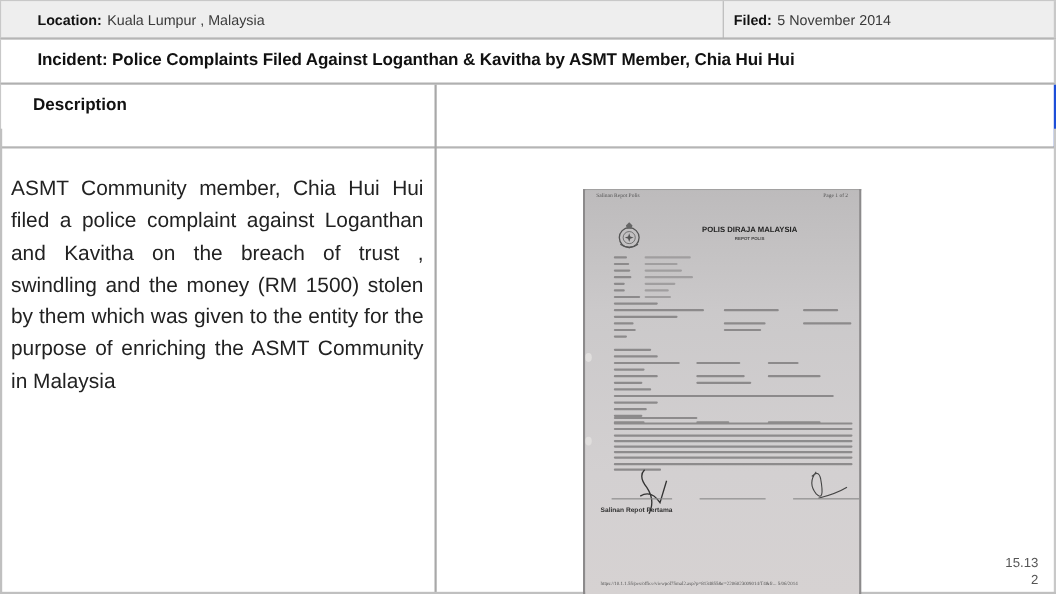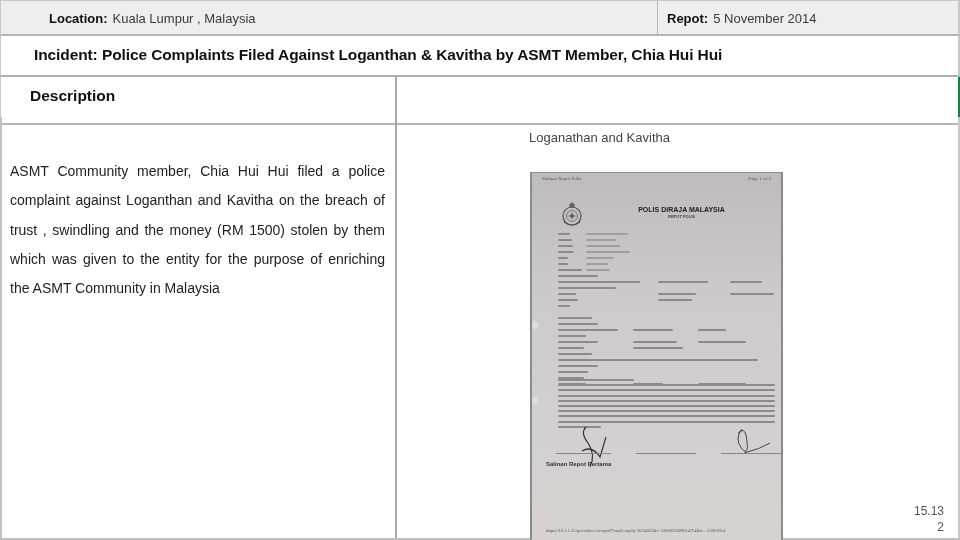--- a/index.html
+++ b/index.html
@@ -4,38 +4,38 @@
   <style>
     * { box-sizing: border-box; margin: 0; padding: 0; }
     html, body { width: 960px; height: 540px; overflow: hidden; background: #ffffff; }
     body { position: relative; font-family: "Liberation Sans", sans-serif; color: #1a1a1a; }
 
     .row { position: absolute; left: 0; width: 960px; }
     .row-top { top: 0; height: 36px; background: #eeeeee; border-top: 1px solid #c8c8c8; border-bottom: 2px solid #b5b5b5; }
     .cell-location { position: absolute; left: 0; top: 0; width: 658px; height: 34px; border-left: 1px solid #c8c8c8; border-right: 1px solid #b5b5b5; }
     .cell-date { position: absolute; left: 658px; top: 0; width: 302px; height: 34px; border-right: 2px solid #c8c8c8; }
     .meta { position: absolute; top: 10px; font-size: 13px; color: #3a3a3a; white-space: nowrap; }
-    .cell-location .meta { left: 33px; margin-left: 15px; }
+    .cell-location .meta { left: 33px; }
     .cell-date .meta { left: 9px; }
     .meta b { font-weight: bold; color: #111; margin-right: 5px; }
 
     .row-incident { top: 36px; height: 41px; border-bottom: 2px solid #b0b0b0; border-left: 1px solid #c8c8c8; border-right: 2px solid #c8c8c8; }
     .incident-title { position: absolute; left: 33px; top: 10px; font-size: 15.5px; font-weight: bold; color: #111; white-space: nowrap; letter-spacing: -0.1px; text-align: center; }
 
-    .row-headers { top: 77px; height: 48px; border-bottom: 2px solid #b5b5b5; border-left: 1px solid #c8c8c8; border-right: 2px solid #15803d; }
+    .row-headers { top: 77px; height: 58px; border-bottom: 2px solid #b5b5b5; border-left: 1px solid #c8c8c8; border-right: 2px solid #1d4ed8; }
     .hdr { position: absolute; top: 10px; font-size: 15.5px; font-weight: bold; color: #111; white-space: nowrap; }
     .hdr-desc { left: 29px; }
     .hdr-complaint { left: 405px; }
 
     .col-divider { position: absolute; left: 395px; top: 77px; width: 2px; height: 463px; background: #a8a8a8; }
     .left-border { position: absolute; left: 0; top: 117px; width: 2px; height: 423px; background: #c0c0c0; }
     .right-border { position: absolute; left: 958px; top: 117px; width: 2px; height: 423px; background: #c8c8c8; }
     .bottom-border { position: absolute; left: 0; top: 538px; width: 960px; height: 2px; background: #c0c0c0; }
 
-    .description { position: absolute; left: 10px; top: 157px; width: 375px; font-size: 14px; line-height: 29.3px; color: #222; text-align: justify; text-align-last: left; }
+    .description { position: absolute; left: 10px; top: 157px; width: 375px; font-size: 19px; line-height: 29.3px; color: #222; text-align: justify; text-align-last: left; }
 
     .caption { position: absolute; left: 529px; top: 128px; width: 256px; font-size: 13px; color: #444; line-height: 20px; }
     .caption .l1 { letter-spacing: 3.2px; display: block; white-space: nowrap; }
     .caption .l2 { display: block; white-space: nowrap; }
 
     .report { position: absolute; left: 530px; top: 172px; width: 253px; height: 368px; background: linear-gradient(180deg, #bdbbbc 0%, #cbc9ca 30%, #d3d0d1 70%, #d6d2d2 100%); border-left: 2px solid #8c8a8b; border-right: 2px solid #8c8a8b; border-top: 1px solid #8c8a8b; overflow: hidden; font-family: "Liberation Sans", sans-serif; color: #555; }
     .rp-top { position: absolute; top: 3px; left: 10px; right: 10px; font-family: "Liberation Serif", serif; font-size: 5px; color: #555; display: flex; justify-content: space-between; }
     .crest { position: absolute; left: 28px; top: 27px; width: 24px; height: 28px; }
     .rp-title { position: absolute; top: 33px; left: 0; width: 100%; text-align: center; padding-left: 50px; font-size: 7px; font-weight: bold; color: #222; }
     .rp-sub { position: absolute; top: 41px; left: 0; width: 100%; text-align: center; padding-left: 50px; font-size: 4px; font-weight: bold; color: #444; }
@@ -56,42 +56,41 @@
 <body>
 
 <div class="row row-top">
   <div class="cell-location">
     <div class="meta">
       <b>Location:</b><span>Kuala Lumpur , Malaysia</span>
     </div>
   </div>
   <div class="cell-date">
     <div class="meta">
-      <b>Repot:</b><span>5 November 2014</span>
+      <b>Filed:</b><span>5 November 2014</span>
     </div>
   </div>
 </div>
 
 <div class="row row-incident">
   <div class="incident-title">Incident: Police Complaints Filed Against Loganthan &amp; Kavitha by ASMT Member, Chia Hui Hui</div>
 </div>
 
 <div class="row row-headers">
   <div class="hdr hdr-desc">Description</div>
 </div>
 
 <div class="col-divider"></div>
 <div class="left-border"></div>
 <div class="right-border"></div>
 <div class="bottom-border"></div>
 
 <div class="description">ASMT Community member,  Chia Hui Hui  filed a police complaint against Loganthan and Kavitha on the breach of trust , swindling and the money (RM 1500) stolen by them which was given to the entity for the purpose of enriching the ASMT Community in Malaysia</div>
 
 <div class="caption">
-  <span class="l2">Loganathan and Kavitha</span>
 </div>
 
 <div class="report">
   <div class="rp-top">
     <span>Salinan Repot Polis</span>
     <span>Page 1 of 2</span>
   </div>
   <svg class="crest" viewBox="0 0 24 28">
     <circle cx="12" cy="16" r="9" fill="none" stroke="#555" stroke-width="1.2"></circle>
     <circle cx="12" cy="16" r="5.5" fill="none" stroke="#666" stroke-width="0.8"></circle>

